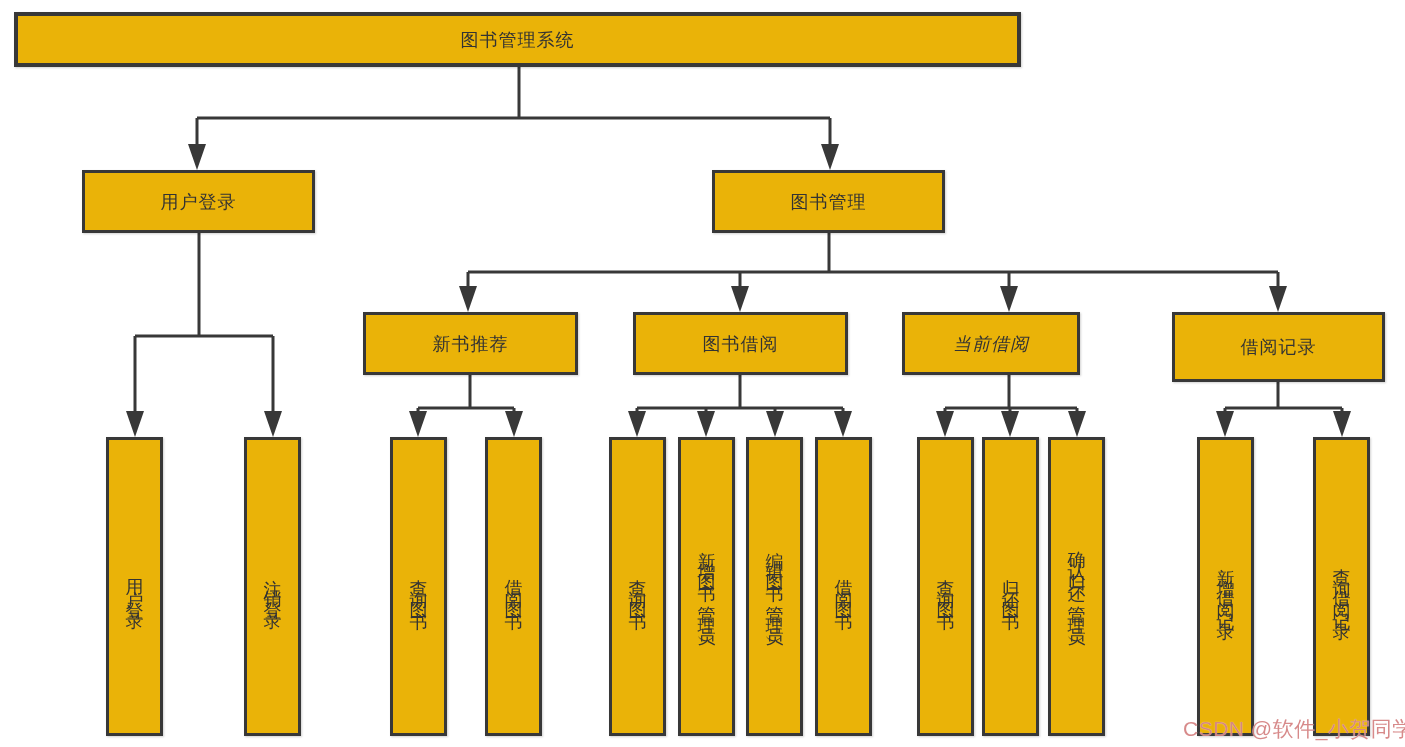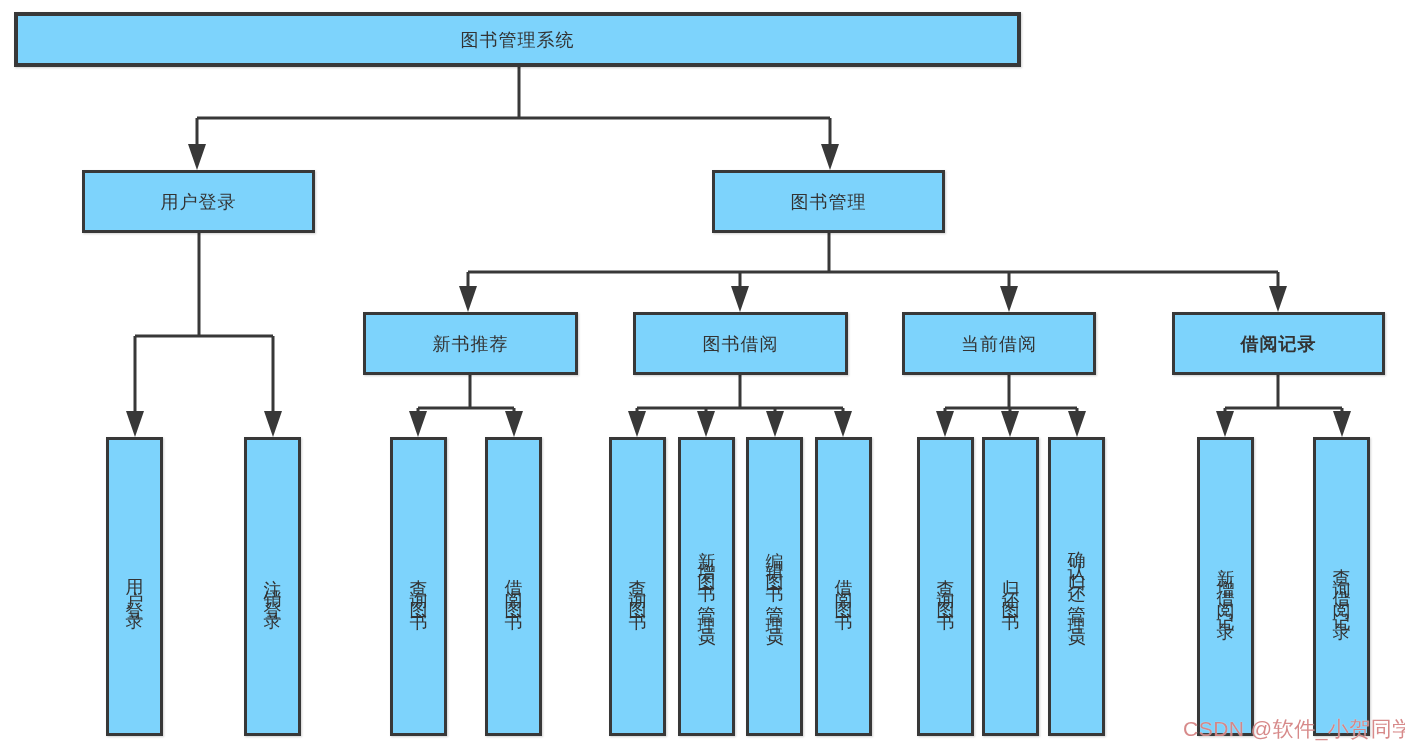--- a/index.html
+++ b/index.html
@@ -13,21 +13,21 @@
     overflow: hidden;
   }
   .connectors {
     position: absolute;
     left: 0; top: 0;
     width: 1405px; height: 747px;
     z-index: 1;
   }
   .node {
     position: absolute;
-    background: #7dd3fc;
+    background: #eab308;
     border: 3px solid #383838;
     color: #333333;
     display: flex;
     align-items: center;
     justify-content: center;
     z-index: 2;
     box-shadow: 1px 1px 2px rgba(0,0,0,0.18);
   }
   .node.h {
     font-size: 18px;
@@ -49,22 +49,22 @@
     letter-spacing: 11px;
     line-height: 1;
     white-space: nowrap;
   }
   
   .n-user-login-branch { left: 82px;  top: 170px; width: 233px; height: 63px; }
   .n-book-mgmt-branch  { left: 712px; top: 170px; width: 233px; height: 63px; text-align: center; }
   
   .n-new-book-rec   { left: 363px;  top: 312px; width: 215px; height: 63px; justify-content: center; }
   .n-book-borrow    { left: 633px;  top: 312px; width: 215px; height: 63px; }
-  .n-current-borrow { left: 902px;  top: 312px; width: 194px; height: 63px; }
-  .n-borrow-records { left: 1172px; top: 312px; width: 213px; height: 63px; font-weight: bold; }
+  .n-current-borrow { left: 902px;  top: 312px; width: 178px; height: 63px; font-style: italic; }
+  .n-borrow-records { left: 1172px; top: 312px; width: 213px; height: 70px; }
   
   .n-leaf-user-login   { left: 106px; }
   .n-leaf-logout       { left: 244px; }
   .n-leaf-query-1      { left: 390px; }
   .n-leaf-borrow-1     { left: 485px; }
   .n-leaf-query-2      { left: 609px; }
   .n-leaf-add-book     { left: 678px; }
   .n-leaf-edit-book    { left: 746px; }
   .n-leaf-borrow-2     { left: 815px; }
   .n-leaf-query-3      { left: 917px; }

